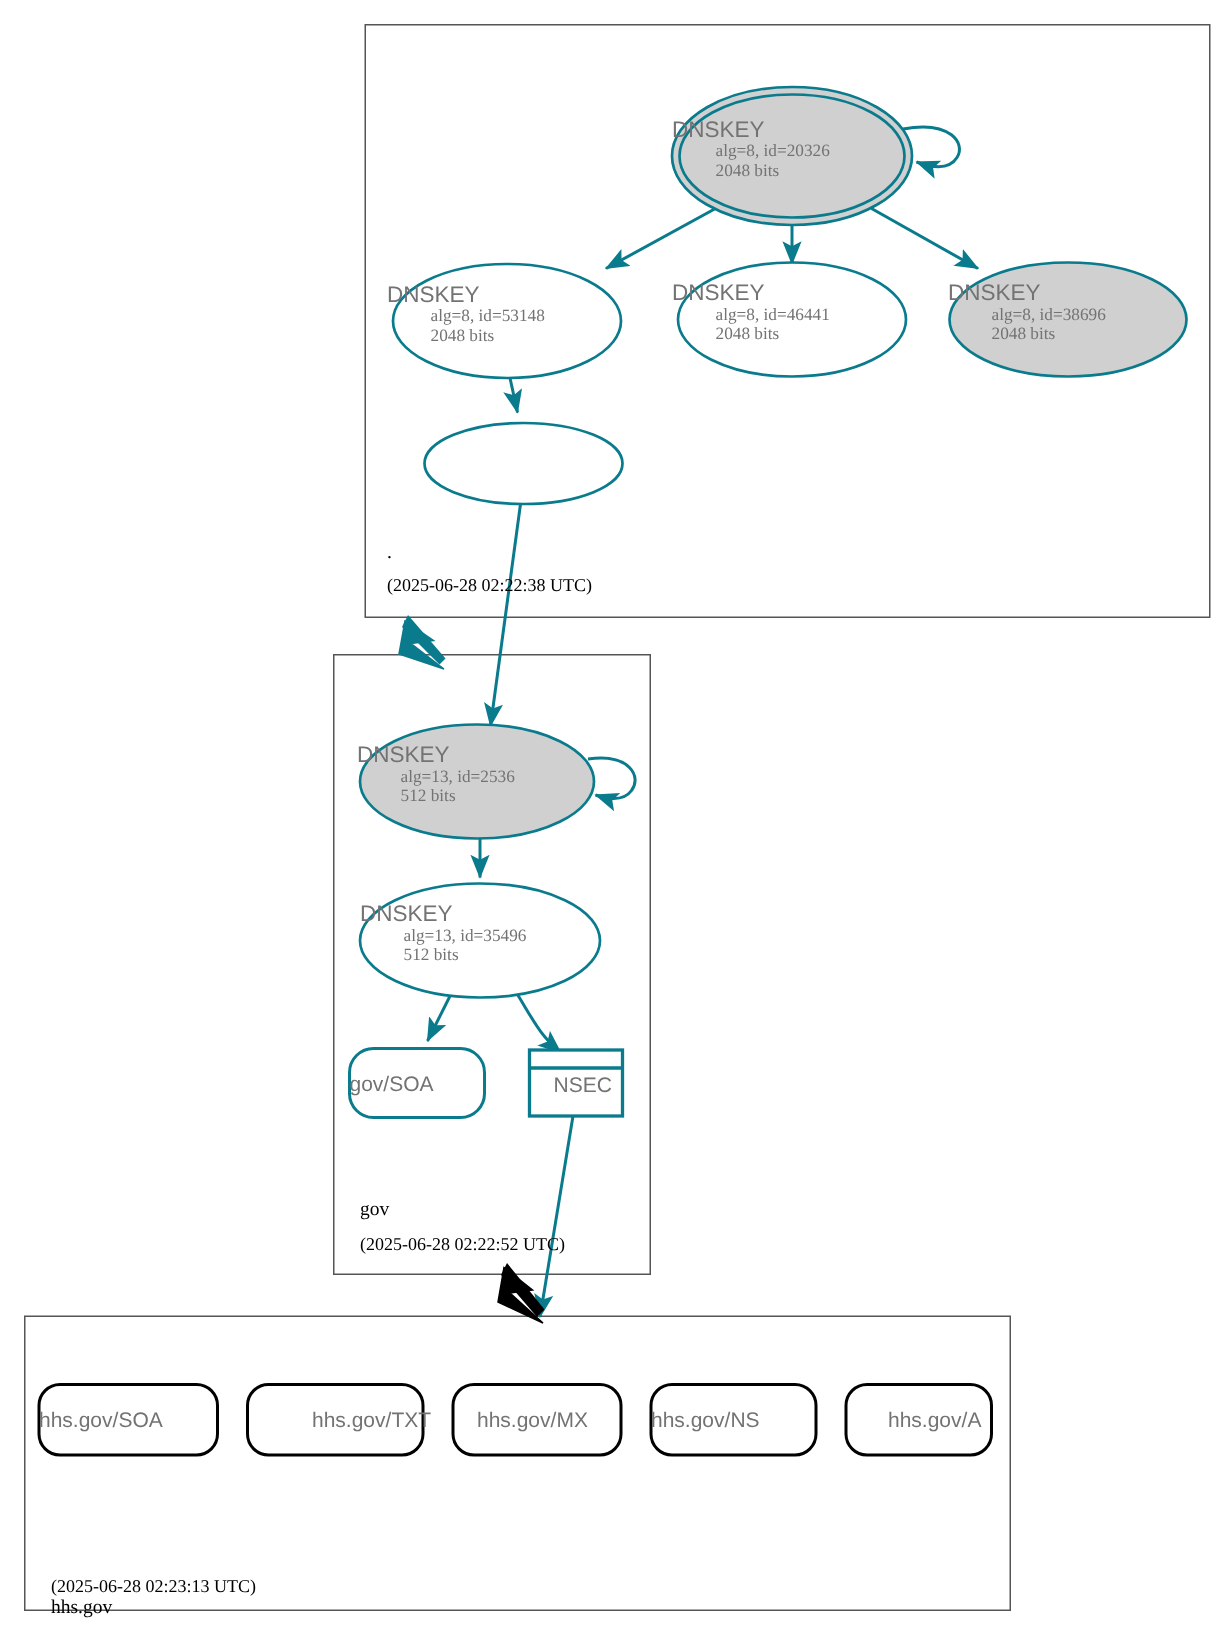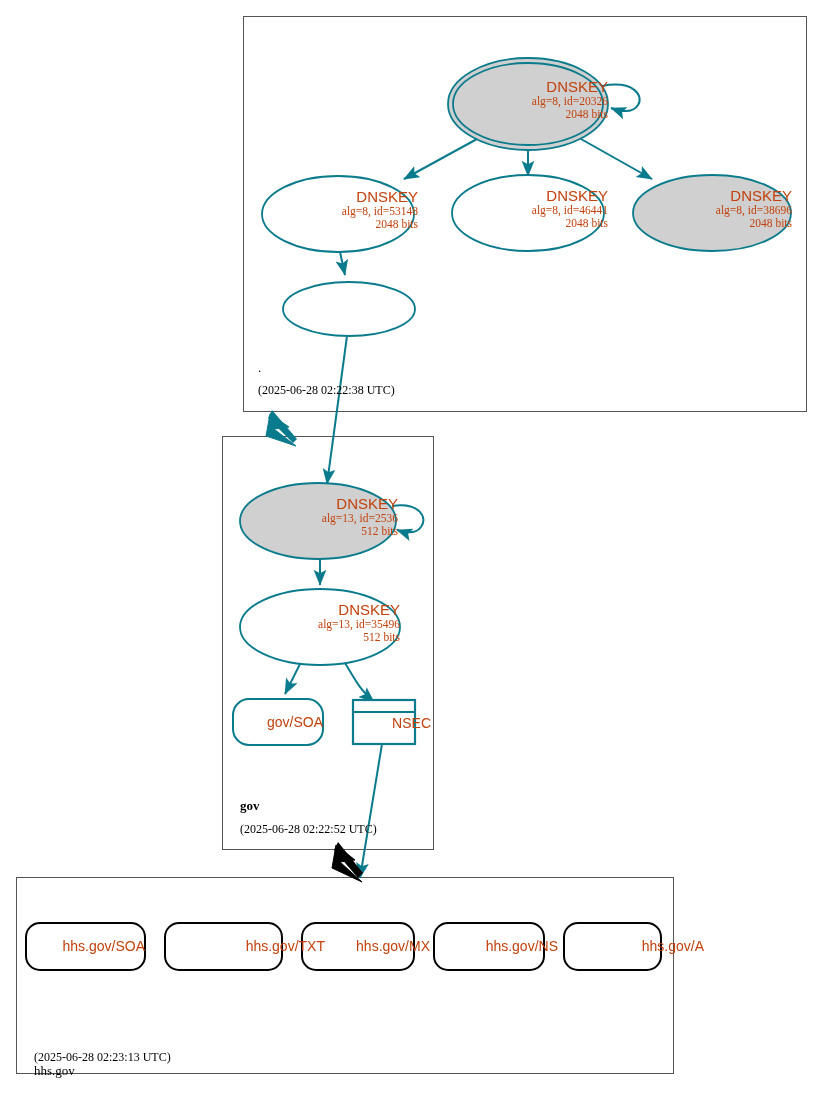--- a/index.html
+++ b/index.html
@@ -39,34 +39,35 @@
     white-space: nowrap;
   }
   .zone-name {
     font-size: 13px;
   }
   .zone-time {
     font-size: 12px;
   }
   .node-text {
     position: absolute;
-    text-align: right;
+    text-align: left;
     white-space: nowrap;
-    color: #c2410c;
+    color: #737373;
     pointer-events: none;
   }
   .t-main {
     font-family: "Liberation Sans", sans-serif;
     font-size: 15px;
     line-height: 17px;
   }
   .t-sub {
     font-family: "Liberation Serif", serif;
     font-size: 11.5px;
     line-height: 13px;
+    padding-left: 29px;
   }
   .t-rr {
     font-family: "Liberation Sans", sans-serif;
     font-size: 14px;
     line-height: 16px;
   }
 </style>
 </head>
 <body>
 
@@ -198,19 +199,19 @@
 
   <div class="node-text t-rr" style="left:26px; top:938px; width:119px;">hhs.gov/SOA</div>
   <div class="node-text t-rr" style="left:165px; top:938px; width:117px;padding-left:43px;">hhs.gov/TXT</div>
   <div class="node-text t-rr" style="left:302px; top:938px; width:112px;margin-left:16px;">hhs.gov/MX</div>
   <div class="node-text t-rr" style="left:434px; top:938px; width:124px;">hhs.gov/NS</div>
   <div class="node-text t-rr" style="left:592px; top:938px; width:112px;">hhs.gov/A</div>
 
   <div class="zone-caption zone-name" style="left:258px; top:360px;">.</div>
   <div class="zone-caption zone-time" style="left:258px; top:383px;">(2025-06-28 02:22:38 UTC)</div>
 
-  <div class="zone-caption zone-name" style="left:240px; top:798px;font-weight:bold;">gov</div>
+  <div class="zone-caption zone-name" style="left:240px; top:798px;">gov</div>
   <div class="zone-caption zone-time" style="left:240px; top:822px;">(2025-06-28 02:22:52 UTC)</div>
 
   <div class="zone-caption zone-name" style="left:34px; top:1026px;margin-top:37px;">hhs.gov</div>
   <div class="zone-caption zone-time" style="left:34px; top:1050px;">(2025-06-28 02:23:13 UTC)</div>
 
 </div>
 
 </body></html>

